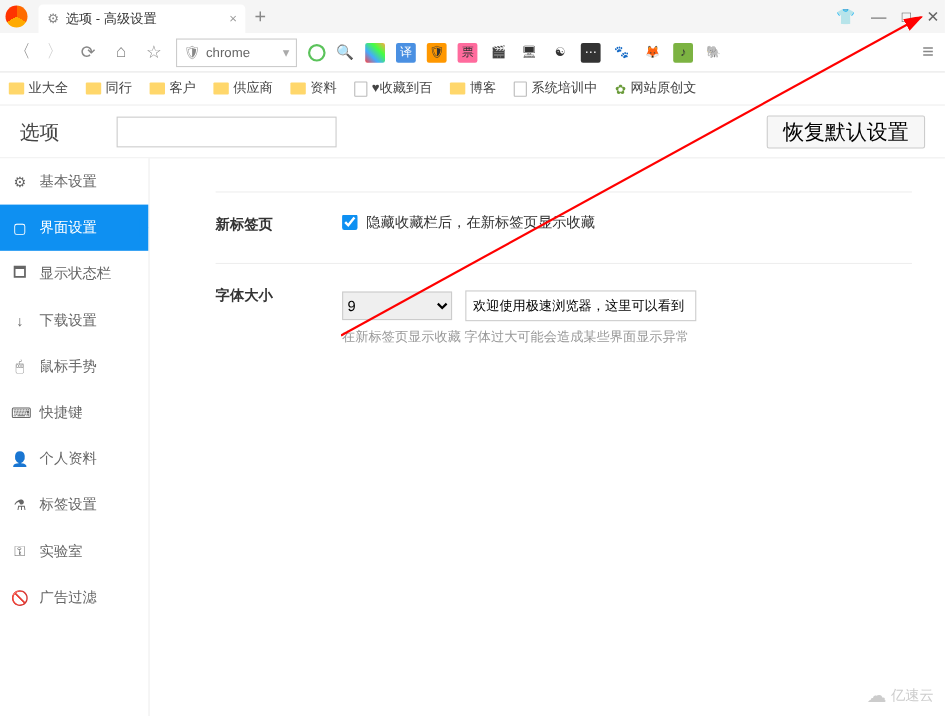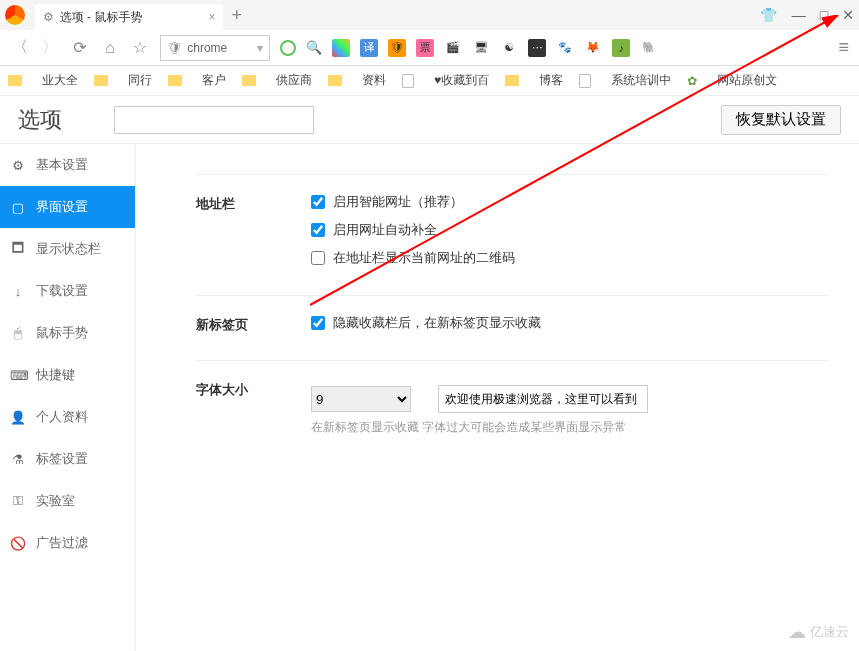--- a/index.html
+++ b/index.html
@@ -18,63 +18,63 @@
 .nav-btn { color: #888; font-size: 16px; cursor: pointer; display: inline-flex; align-items: center; justify-content: center; width: 20px; }
 .omnibox { display: flex; align-items: center; border: 1px solid #ccc; height: 26px; padding: 0 6px; gap: 5px; flex: 0 0 110px; font-size: 12px; color: #666; }
 .shield { color: #888; }
 .search-circle { width: 16px; height: 16px; border: 2px solid #5bc35b; border-radius: 50%; }
 .search-mag { color: #888; }
 .toolbar-icons { display: flex; gap: 10px; align-items: center; }
 .tb-icon { width: 18px; height: 18px; display: inline-flex; align-items: center; justify-content: center; font-size: 11px; border-radius: 2px; }
 .menu-btn { margin-left: auto; color: #888; font-size: 18px; cursor: pointer; }
 
 .bookmark-bar { height: 30px; display: flex; align-items: center; padding: 0 8px; gap: 16px; font-size: 12px; background: #fff; border-bottom: 1px solid #eee; }
-.bm-item { display: flex; align-items: center; gap: 20px; cursor: pointer; color: #444; }
+.bm-item { display: flex; align-items: center; gap: 4px; cursor: pointer; color: #444; }
 .folder { width: 14px; height: 11px; background: #ffd76b; border-radius: 1px; }
 .page-ico { width: 12px; height: 14px; border: 1px solid #bbb; border-radius: 1px; }
 .leaf-ico { color: #6a9b3a; }
 
 .header-row { height: 48px; display: flex; align-items: center; padding: 0 18px; border-bottom: 1px solid #eee; }
-.page-title { font-size: 22px; font-weight: normal; color: #444; margin-right: 52px; }
+.page-title { font-size: 18px; font-weight: normal; color: #444; margin-right: 52px; }
 .search-field { width: 200px; height: 28px; border: 1px solid #ccc; }
-.reset-btn { margin-left: auto; height: 30px; padding: 0 14px; border: 1px solid #ccc; background: #f7f7f7; border-radius: 2px; cursor: pointer; font-size: 15px; }
+.reset-btn { margin-left: auto; height: 30px; padding: 0 14px; border: 1px solid #ccc; background: #f7f7f7; border-radius: 2px; cursor: pointer; font-size: 19px; }
 
 .content-area { display: flex; height: 507px; }
 .sidebar { width: 135px; background: #fff; }
 .side-item { height: 42px; display: flex; align-items: center; gap: 10px; padding-left: 10px; color: #666; font-size: 13px; cursor: pointer; }
 .side-item.active { background: #0e90f2; color: #fff; position: relative; }
 .side-item.active::after { content: ""; position: absolute; right: -8px; top: 13px; border: 8px solid transparent; border-left-color: #0e90f2; }
 .side-icon { width: 16px; text-align: center; }
 
 .main-panel { flex: 1; overflow-y: auto; padding: 10px 0 10px 60px; border-left: 1px solid #eee; position: relative; }
 .section { padding: 18px 0; border-bottom: 1px solid #eee; margin-right: 30px; }
 .section-row { display: flex; }
 .section-label { width: 115px; font-weight: bold; font-size: 13px; color: #333; padding-top: 2px; }
 .section-opts { flex: 1; }
 .opt-line { display: flex; align-items: center; gap: 8px; margin-bottom: 10px; font-size: 13px; color: #333; }
 .chk { width: 14px; height: 14px; accent-color: #0e90f2; }
 .rdo { width: 14px; height: 14px; accent-color: #0e90f2; }
 .font-sel { width: 100px; height: 26px; border: 1px solid #ccc; }
-.preview-box { width: 210px; height: 28px; border: 1px solid #ccc; padding: 0 6px; font-size: 12px; margin-left: 27px; }
+.preview-box { width: 210px; height: 28px; border: 1px solid #ccc; padding: 0 6px; font-size: 12px; margin-left: 12px; }
 .font-row { display: flex; align-items: center; margin-top: 6px; }
 .hint { font-size: 12px; color: #999; margin-top: 6px; }
 
 .watermark { position: absolute; bottom: 8px; right: 10px; color: #ccc; font-size: 13px; display: flex; align-items: center; gap: 4px; }
 .wm-cloud { font-size: 18px; }
 
 .arrow-svg { position: absolute; top: 15px; left: 310px; width: 540px; height: 300px; pointer-events: none; z-index: 50; }
 </style>
 </head>
 <body>
 
 <div class="title-bar">
   <div class="logo"></div>
   <div class="tab">
     <span class="tab-icon">⚙</span>
-    <span>选项 - 鼠标手势</span>
+    <span>选项 - 高级设置</span>
     <span class="tab-close">×</span>
   </div>
   <span class="new-tab">+</span>
   <div class="win-controls">
     <span>👕</span>
     <span>—</span>
     <span>□</span>
     <span>✕</span>
   </div>
 </div>
@@ -200,39 +200,20 @@
   <div class="main-panel">
 
     <div class="section" style="padding-top:0;border-top:none">
       <div class="section-row">
         <div class="section-label"></div>
         <div class="section-opts" id="topChecks">
           </div>
       </div>
     </div>
 
-    <div class="section">
-      <div class="section-row">
-        <div class="section-label">地址栏</div>
-        <div class="section-opts" id="addrOpts">
-            <div class="opt-line">
-              <input type="checkbox" class="chk" checked="" style="">
-              <span>启用智能网址（推荐）</span>
-            </div>
-            <div class="opt-line">
-              <input type="checkbox" class="chk" checked="" style="">
-              <span>启用网址自动补全</span>
-            </div>
-            <div class="opt-line">
-              <input type="checkbox" class="chk" style="">
-              <span>在地址栏显示当前网址的二维码</span>
-            </div>
-          </div>
-      </div>
-    </div>
 
     <div class="section">
       <div class="section-row">
         <div class="section-label">新标签页</div>
         <div class="section-opts" id="newtabOpts">
             <div class="opt-line">
               <input type="checkbox" class="chk" checked="" style="">
               <span>隐藏收藏栏后，在新标签页显示收藏</span>
             </div>
           </div>

